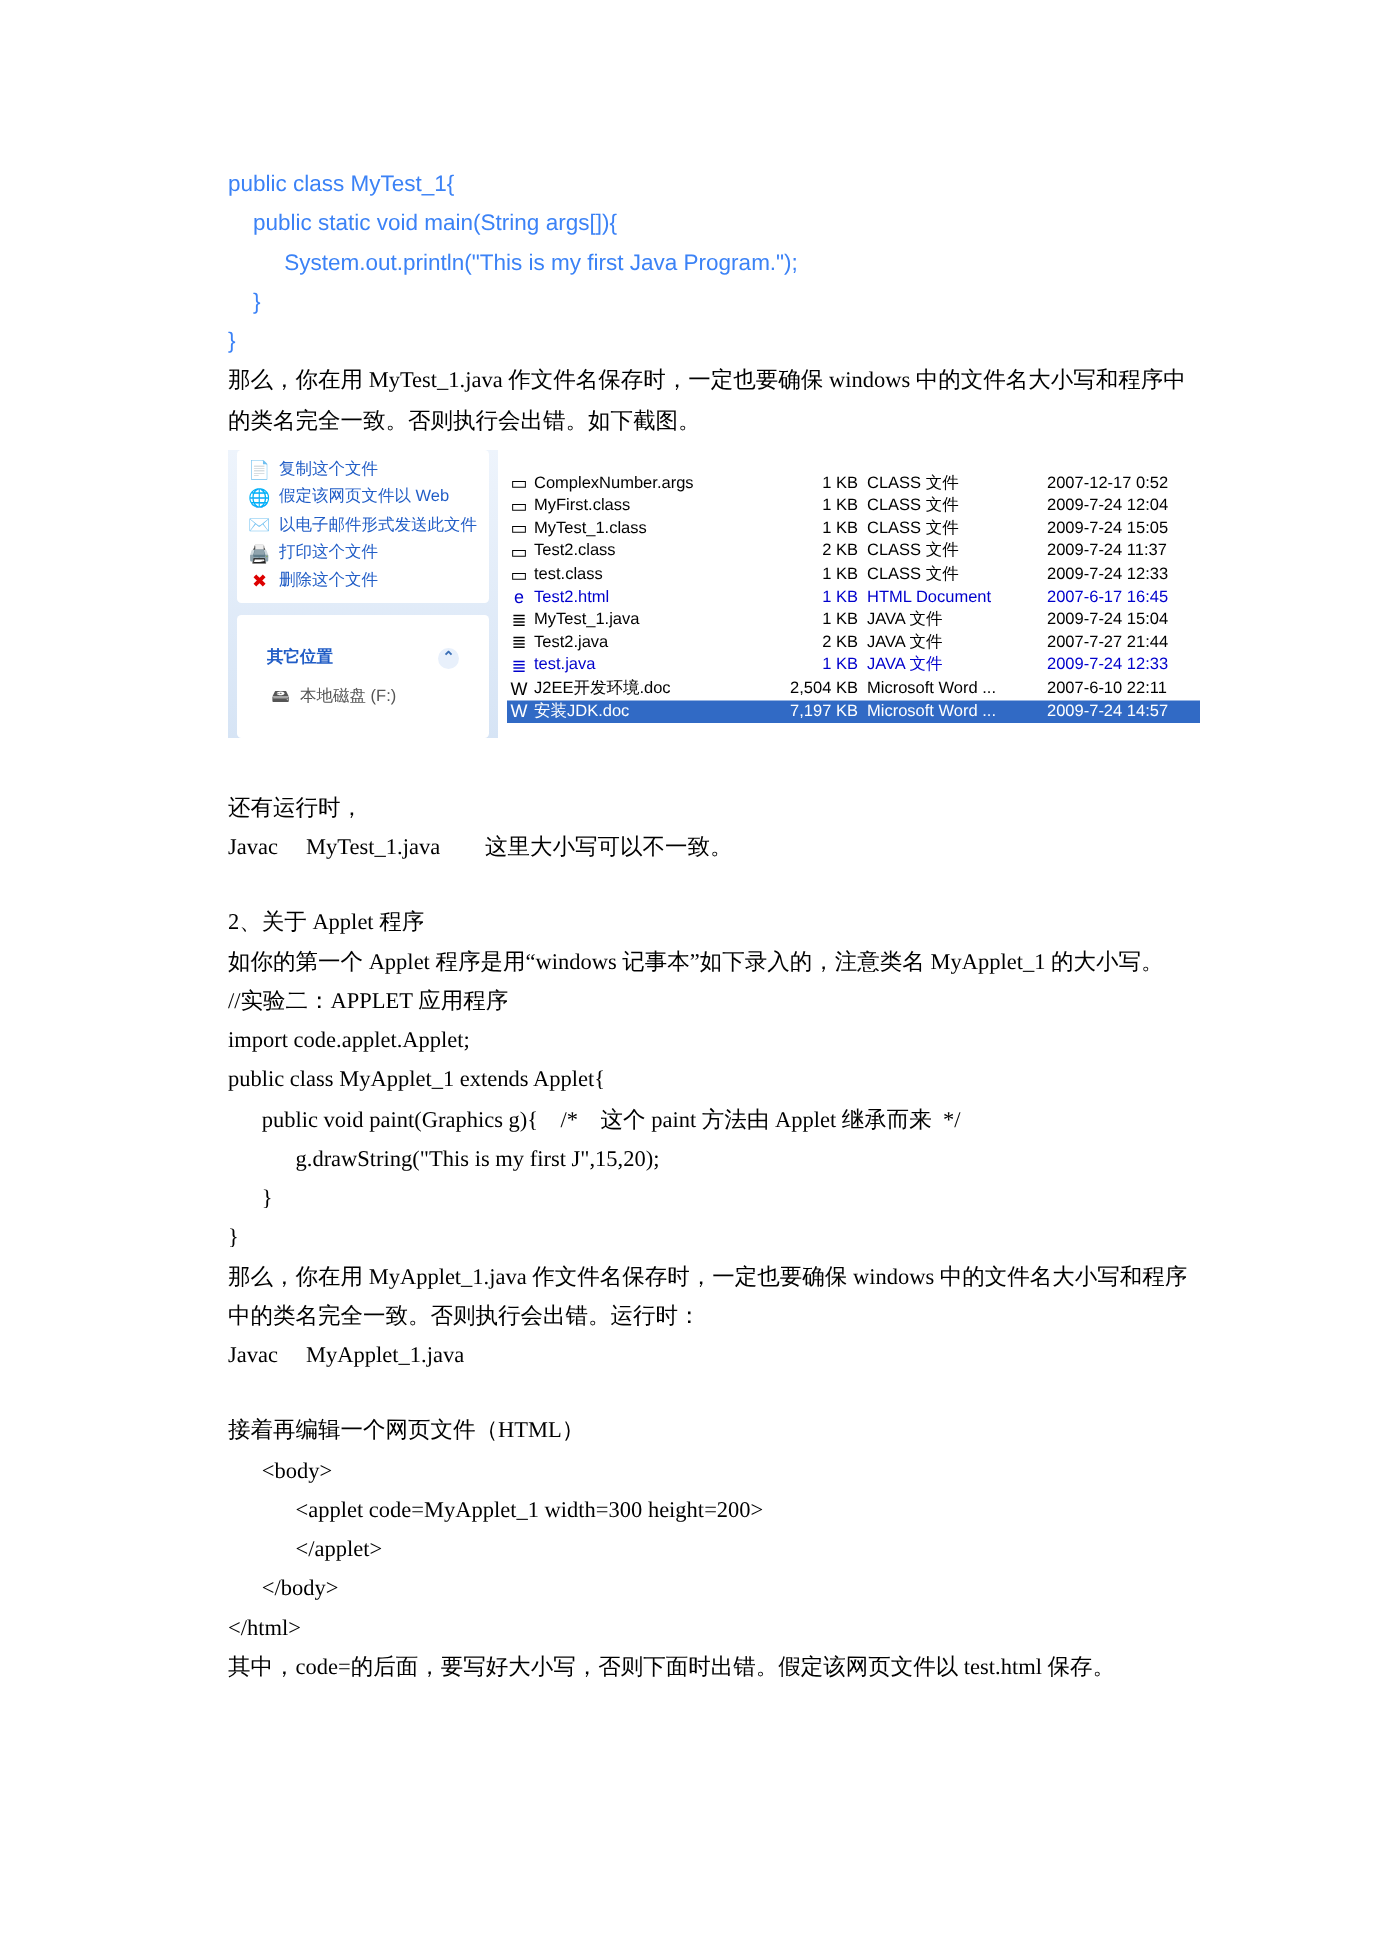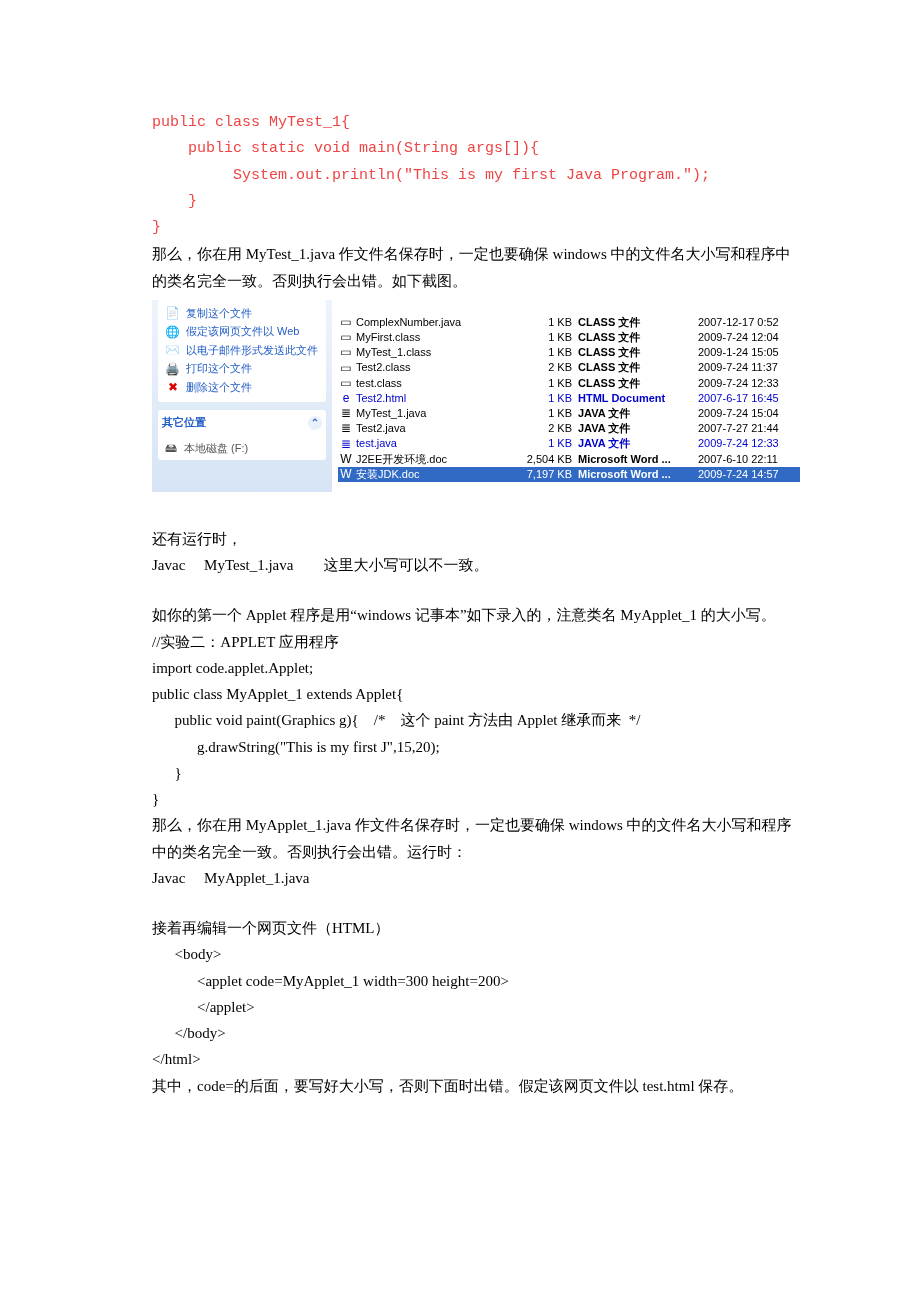--- a/index.html
+++ b/index.html
@@ -10,22 +10,22 @@
     font-size: 15px;
     color: #000;
     line-height: 1.75;
   }
   .page {
     width: 920px;
     box-sizing: border-box;
     padding: 110px 120px 80px 152px;
   }
   .code-line {
-    font-family: Liberation Mono, monospace;
-    color: #ef4444;
+    font-family: Liberation Sans, sans-serif;
+    color: #3b82f6;
     white-space: pre;
   }
   .p { margin: 0; }
   .para { white-space: pre-wrap; }
 
   
   .shot {
     margin-top: 6px;
     margin-left: 0;
     height: 192px;
@@ -85,21 +85,21 @@
   }
   .frow {
     display: flex;
     align-items: center;
     height: 15.2px;
     font-size: 11px;
   }
   .frow .fic { width: 16px; text-align: center; font-size: 12px; }
   .frow .fname { width: 156px; padding-left: 2px; overflow: hidden; }
   .frow .fsize { width: 60px; text-align: right; padding-right: 6px; }
-  .frow .ftype { width: 120px; font-weight: bold; }
+  .frow .ftype { width: 120px; }
   .frow .fdate { flex: 1; }
   .frow.sel { background: #316ac5; color: #fff; }
   .frow.blue { color: #0000cc; }
 </style>
 </head>
 <body>
 
 <div class="page">
 
   <div>
@@ -131,59 +131,59 @@
             <div class="task-item">
               <span class="ic">🖨️</span>
               <span>打印这个文件</span>
             </div>
             <div class="task-item">
               <span class="ic" style="color: rgb(221, 0, 0);">✖</span>
               <span>删除这个文件</span>
             </div>
           </div>
       </div>
-      <div class="task-box" style="padding:0;">
+      <div class="task-box" style="padding:16px;">
         <div class="task-title">
           <span>其它位置</span>
           <span class="chevron">⌃</span>
         </div>
         <div class="task-item" style="padding:2px 6px 4px 6px; color:#555;">
           <span class="ic">🖴</span>
           <span>本地磁盘 (F:)</span>
         </div>
       </div>
     </div>
     <div class="files" id="file-list">
         <div class="frow" style="color: rgb(153, 153, 153);">
           <span class="fic"></span>
           <span class="fname"></span>
           <span class="fsize"></span>
           <span class="ftype"></span>
           <span class="fdate"></span>
         </div>
         <div class="frow">
           <span class="fic">▭</span>
-          <span class="fname">ComplexNumber.java</span>
+          <span class="fname">ComplexNumber.args</span>
           <span class="fsize">1 KB</span>
           <span class="ftype">CLASS 文件</span>
           <span class="fdate">2007-12-17 0:52</span>
         </div>
         <div class="frow">
           <span class="fic">▭</span>
           <span class="fname">MyFirst.class</span>
           <span class="fsize">1 KB</span>
           <span class="ftype">CLASS 文件</span>
           <span class="fdate">2009-7-24 12:04</span>
         </div>
         <div class="frow">
           <span class="fic">▭</span>
           <span class="fname">MyTest_1.class</span>
           <span class="fsize">1 KB</span>
           <span class="ftype">CLASS 文件</span>
-          <span class="fdate">2009-1-24 15:05</span>
+          <span class="fdate">2009-7-24 15:05</span>
         </div>
         <div class="frow">
           <span class="fic">▭</span>
           <span class="fname">Test2.class</span>
           <span class="fsize">2 KB</span>
           <span class="ftype">CLASS 文件</span>
           <span class="fdate">2009-7-24 11:37</span>
         </div>
         <div class="frow">
           <span class="fic">▭</span>
@@ -237,20 +237,21 @@
       </div>
   </div>
 
   <div style="height:34px"></div>
 
   <p class="p para">还有运行时，</p>
   <p class="p para">Javac     MyTest_1.java        这里大小写可以不一致。</p>
 
   <div style="height:24px"></div>
 
+  <p class="p para">2、关于 Applet 程序</p>
   <p class="p para">如你的第一个 Applet 程序是用“windows 记事本”如下录入的，注意类名 MyApplet_1 的大小写。</p>
 
   <div>
     <div class="p para">//实验二：APPLET 应用程序</div>
     <div class="p para">import code.applet.Applet;</div>
     <div class="p para">public class MyApplet_1 extends Applet{</div>
     <div class="p para">      public void paint(Graphics g){    /*    这个 paint 方法由 Applet 继承而来  */</div>
     <div class="p para">            g.drawString("This is my first J",15,20);</div>
     <div class="p para">      }</div>
     <div class="p para">}</div>

